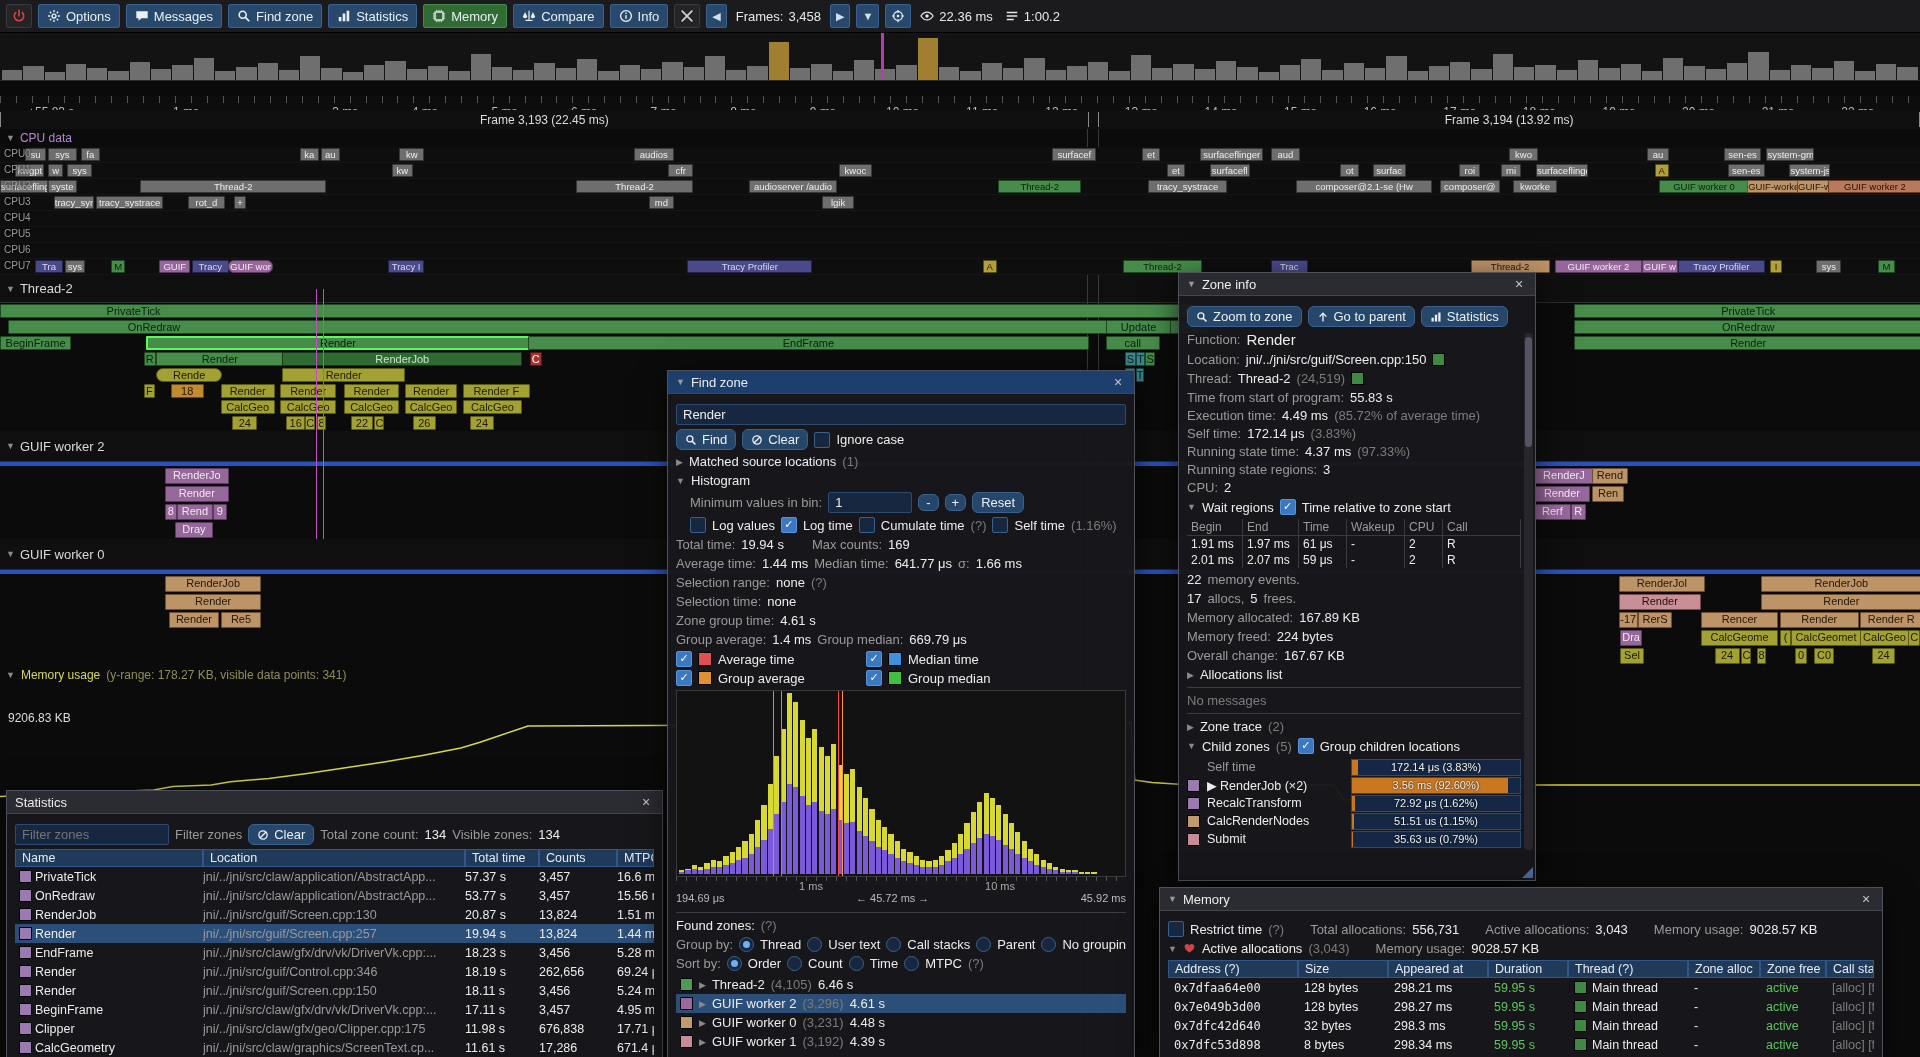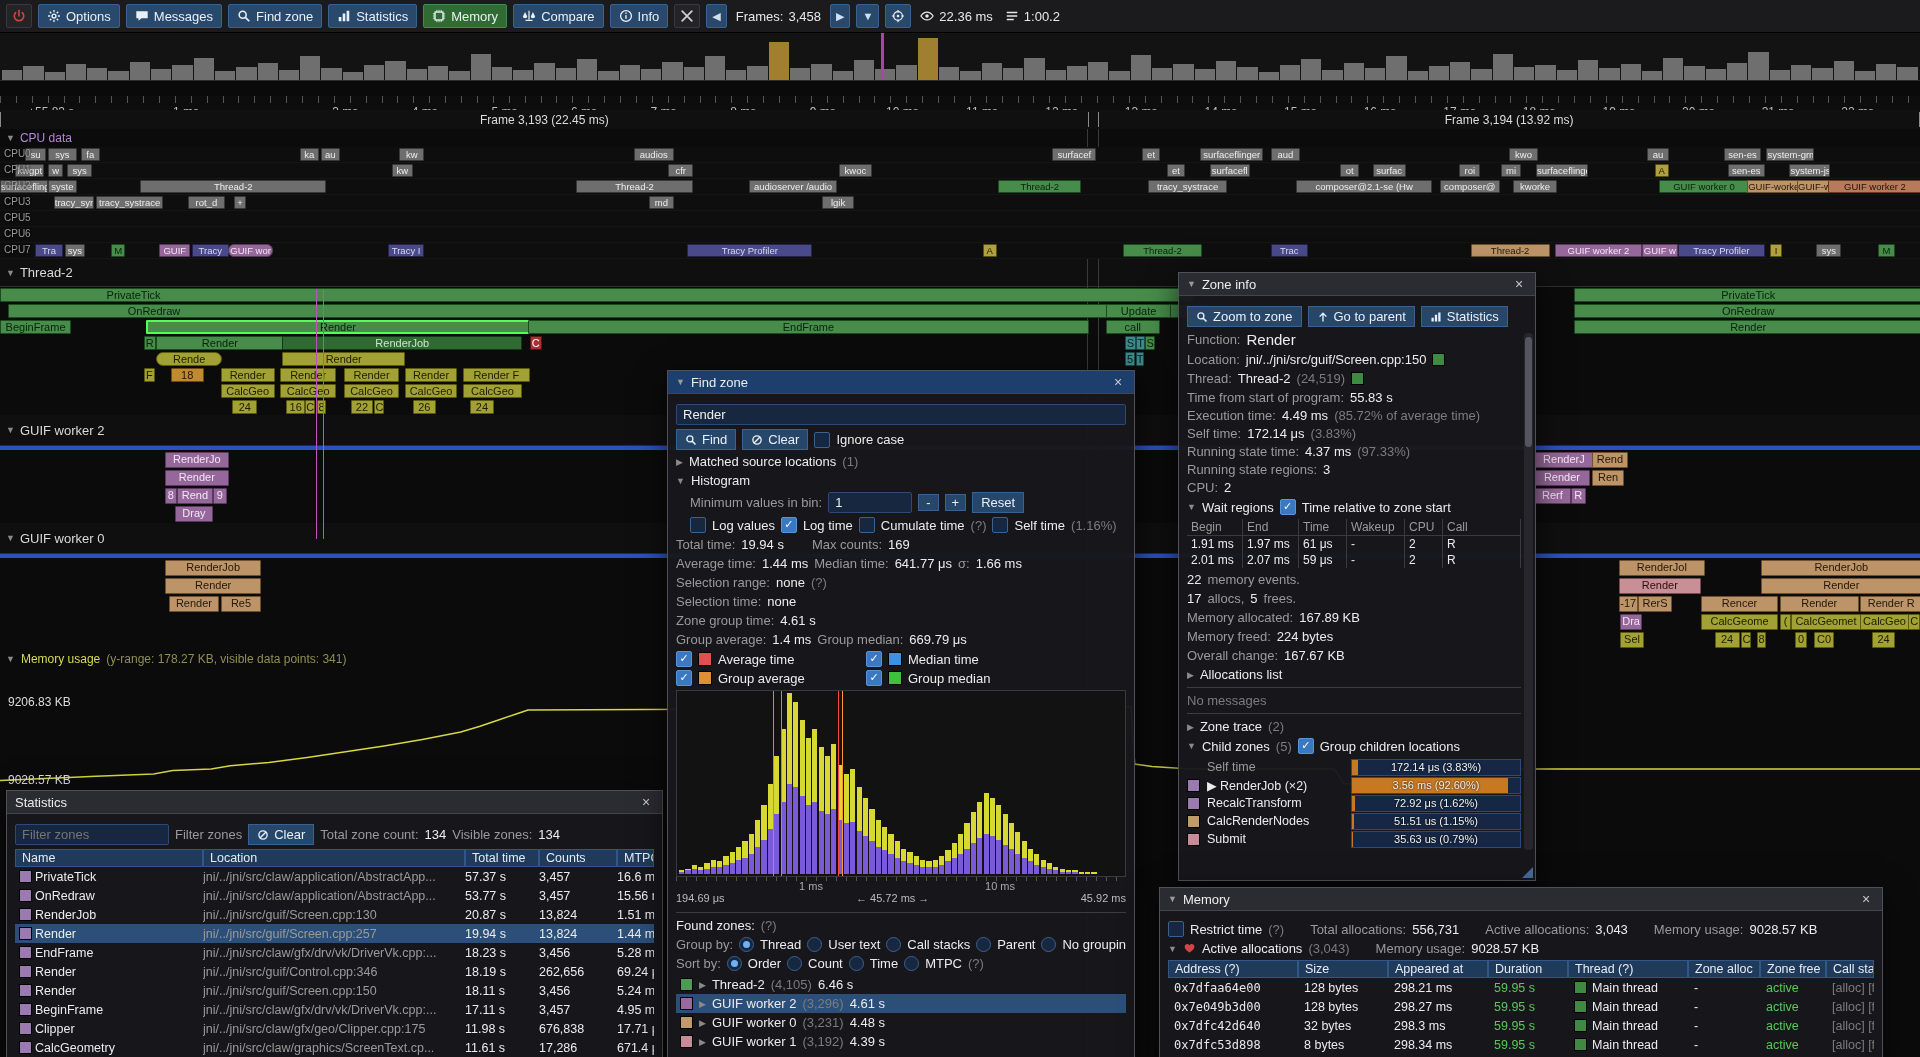--- a/index.html
+++ b/index.html
@@ -84,21 +84,21 @@
     color:#ececec;font-size:13px;border-bottom:1px solid #44444c;}
   #find-zone .win-title{background:#1d3f6e;}
   .win-collapse{color:#9a9a9a;font-size:9px;}
   .win-close{margin-left:auto;color:#c8c8c8;width:16px;text-align:center;font-size:14px;cursor:default;}
   .win-body{padding:6px 8px;position:relative;}
   .lbl{color:#9a9a9a;}
   .val{color:#ececec;}
   .dim{color:#7c7c7c;}
   .grn{color:#5ac85a;}
   .btn{display:inline-flex;align-items:center;gap:5px;background:#27476a;border:1px solid #3a6290;color:#e9eff6;
-    padding:2px 8px;border-radius:0;font-size:13px;cursor:default;}
+    padding:2px 8px;border-radius:6px;font-size:13px;cursor:default;}
   .btn .ic{width:12px;height:12px;}
   .input{background:#17273f;border:1px solid #2d4a73;color:#eee;font-size:13px;padding:2px 6px;border-radius:2px;
     font-family:"Liberation Sans",sans-serif;}
   .cb{display:inline-block;width:14px;height:14px;background:#17273f;border:1px solid #3a6290;border-radius:2px;
     text-align:center;line-height:13px;font-size:11px;color:#fff;flex:none;}
   .cb.on{background:#3a78c2;border-color:#5a94d8;}
   .radio{width:13px;height:13px;border-radius:50%;background:#17273f;border:1px solid #3a6290;display:inline-block;
     position:relative;flex:none;}
   .radio.on::after{content:"";position:absolute;inset:3px;border-radius:50%;background:#6fb1f5;}
   .sw{width:12px;height:12px;display:inline-block;border:1px solid #000;flex:none;}
@@ -513,20 +513,23 @@
         <div class="cpu-row">
           <span class="cpu-label">CPU3</span>
           <div class="zone z-gray" style="left: 2.8%; width: 2%;">tracy_syn</div>
           <div class="zone z-gray" style="left: 5%; width: 3.4%;">tracy_systrace</div>
           <div class="zone z-gray" style="left: 9.8%; width: 1.8%;">rot_d</div>
           <div class="zone z-gray" style="left: 12.2%; width: 0.5%;">+</div>
           <div class="zone z-gray" style="left: 33.8%; width: 1.2%;">md</div>
           <div class="zone z-gray" style="left: 42.8%; width: 1.6%;">lgik</div>
         </div>
         <div class="cpu-row">
+          <span class="cpu-label">CPU4</span>
+        </div>
+        <div class="cpu-row">
           <span class="cpu-label">CPU5</span>
         </div>
         <div class="cpu-row">
           <span class="cpu-label">CPU6</span>
         </div>
         <div class="cpu-row">
           <span class="cpu-label">CPU7</span>
           <div class="zone z-navy" style="left: 1.8%; width: 1.4%;">Tra</div>
           <div class="zone z-gray" style="left: 3.4%; width: 0.9%;">sys</div>
           <div class="zone z-green" style="left: 5.8%; width: 0.6%;">M</div>

